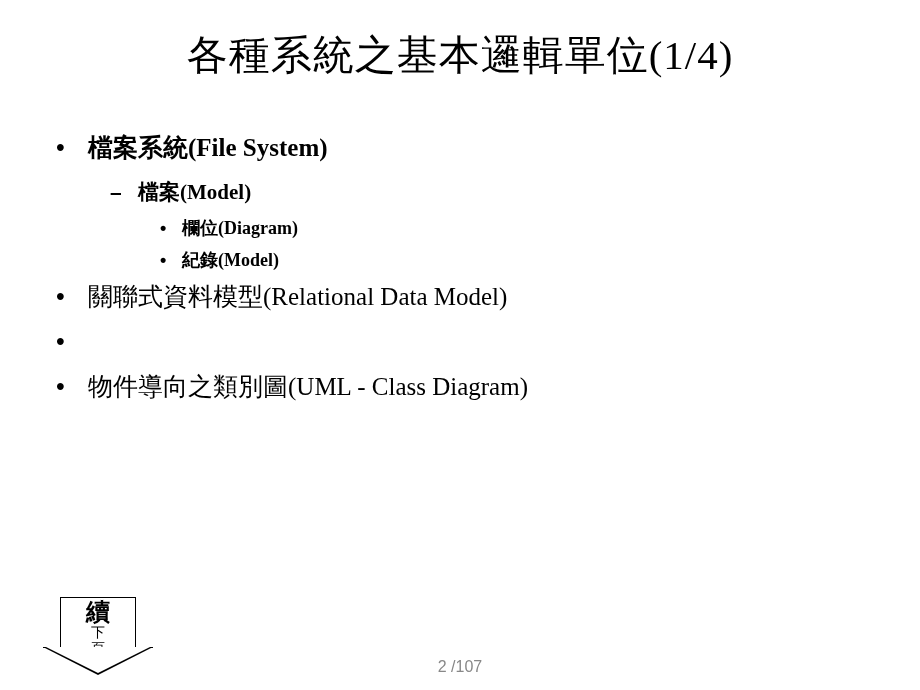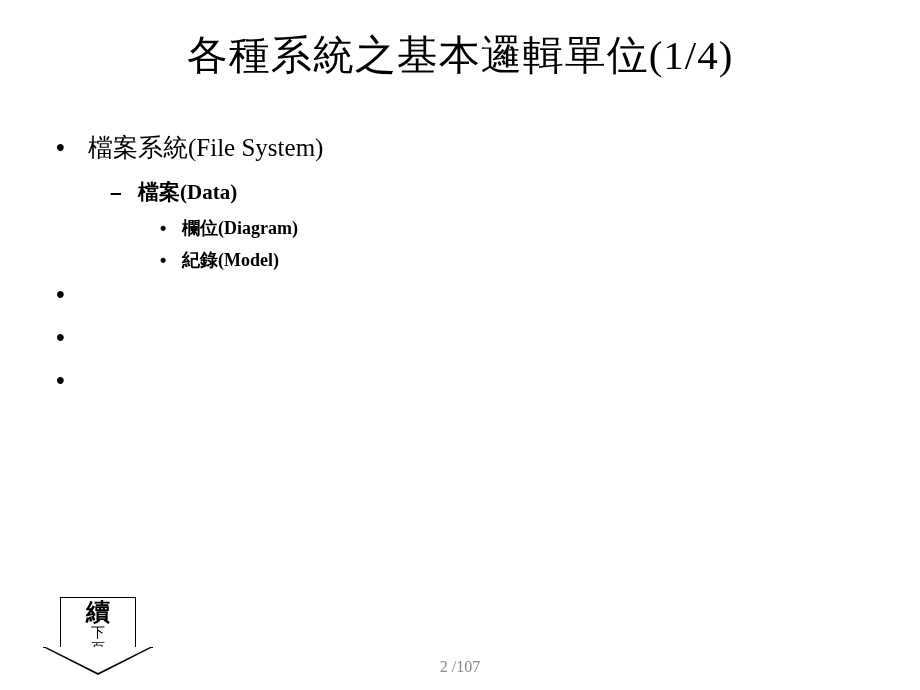--- a/index.html
+++ b/index.html
@@ -28,21 +28,21 @@
       margin-bottom: 14px;
       font-size: 25px;
     }
     .l1 .bullet {
       width: 38px;
       flex-shrink: 0;
       text-align: left;
       padding-left: 6px;
       font-family: Arial, sans-serif;
     }
-    .l1.bold .txt { font-weight: normal; }
+    .l1.bold .txt { font-weight: bold; }
     .l2 {
       display: flex;
       align-items: baseline;
       margin-bottom: 10px;
       font-size: 21px;
       font-weight: bold;
       padding-left: 60px;
     }
     .l2 .bullet {
       width: 28px;
@@ -117,53 +117,55 @@
     .arrow-notch-r { left: 76px; top: 50px; }
     .arrow-wrapper { position: relative; }
     .page-num {
       position: absolute;
       bottom: 14px;
       left: 0;
       width: 100%;
       text-align: center;
       font-size: 16px;
       color: #888;
-      font-family: Liberation Serif, serif;
+      font-family: Liberation Sans, sans-serif;
     }
   </style>
 </head>
 <body>
 
 <div class="title">各種系統之基本邏輯單位(1/4)</div>
 
 <div class="content">
   <div class="l1 bold">
     <span class="bullet">•</span>
     <span class="txt">檔案系統(File System)</span>
   </div>
   <div class="l2">
     <span class="bullet">–</span>
-    <span class="txt">檔案(Data)</span>
+    <span class="txt">檔案(Model)</span>
   </div>
   <div class="l3">
     <span class="bullet">•</span>
     <span class="txt">欄位(Diagram)</span>
   </div>
   <div class="l3">
     <span class="bullet">•</span>
     <span class="txt">紀錄(Model)</span>
   </div>
   <div class="l1">
     <span class="bullet">•</span>
+    <span class="txt">關聯式資料模型(Relational Data Model)</span>
   </div>
   <div class="l1">
     <span class="bullet">•</span>
   </div>
   <div class="l1">
     <span class="bullet">•</span>
+    <span class="txt">物件導向之類別圖(UML - Class Diagram)</span>
   </div>
 </div>
 
 <div class="arrow-container">
   <div class="arrow-wrapper">
     <div class="arrow-box">
       <div class="arrow-text-top">續</div>
       <div class="arrow-text-sub">下</div>
       <div class="arrow-text-sub">頁</div>
     </div>

